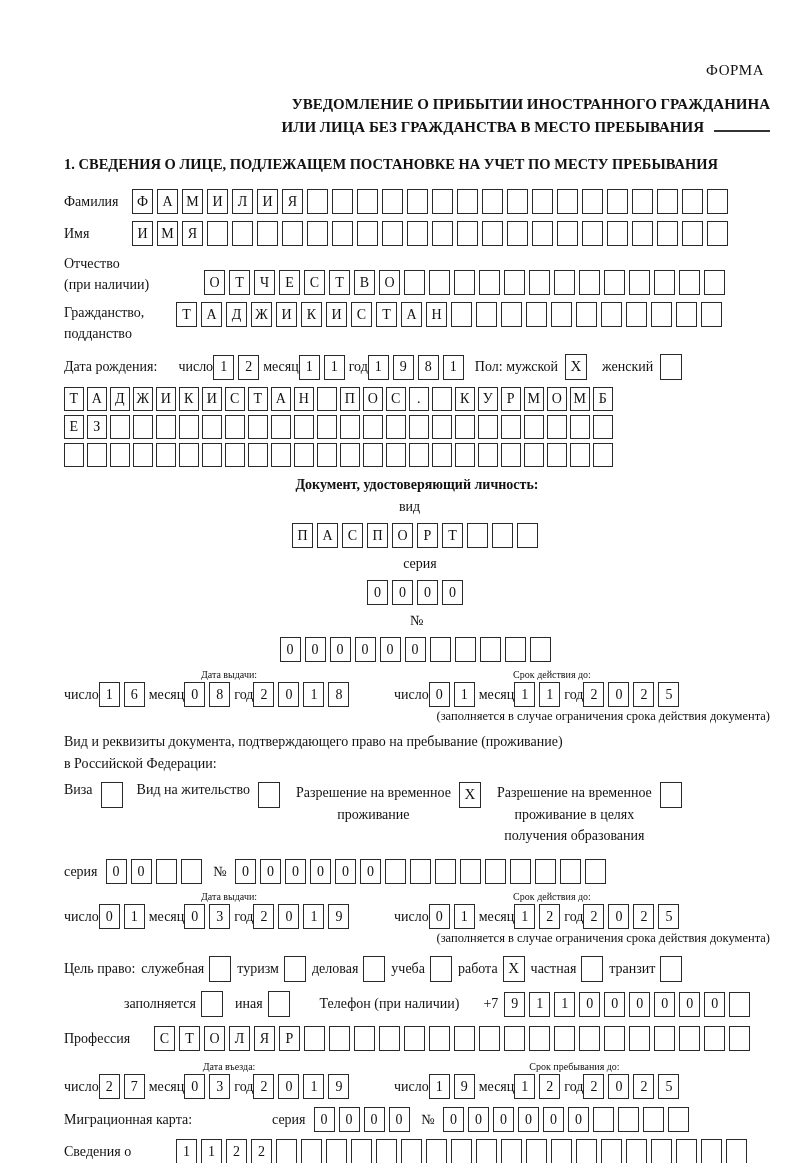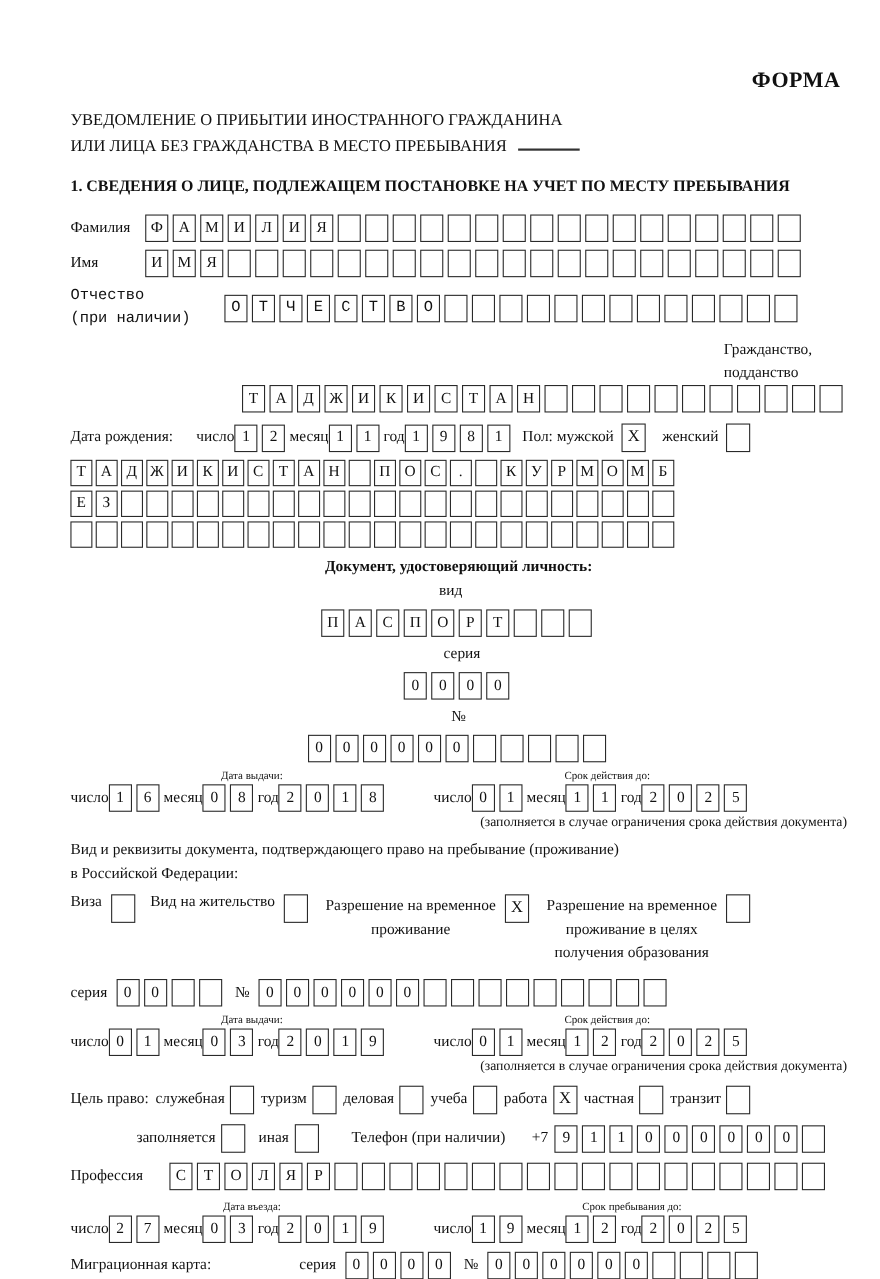--- a/index.html
+++ b/index.html
@@ -6,24 +6,24 @@
   body{
     width:800px;height:1163px;overflow:hidden;
     font-family:"Liberation Serif","DejaVu Serif",serif;
     color:#111;font-size:14px;
   }
   .page{padding:42px 30px 10px 64px;box-sizing:border-box;}
 
   
   .annex{margin-left:506px;font-size:13.5px;line-height:1.4;}
   .annex .ed{margin-top:7px;}
-  .forma{font-weight:bold;text-align:right;font-size:20px;margin:20px 6px 14px 0;letter-spacing:.5px;}
+  .forma{font-weight:normal;text-align:right;font-size:15px;margin:20px 6px 14px 0;letter-spacing:.5px;}
 
   
-  .title{text-align:left;font-weight:normal;font-size:15px;line-height:1.5;margin:4px 0 18px 0;}
+  .title{text-align:right;font-weight:bold;font-size:15px;line-height:1.5;margin:4px 0 18px 0;}
   .blank{display:inline-block;width:56px;border-bottom:2px solid #333;margin-left:10px;}
   .sec{font-weight:bold;font-size:14.5px;margin:0 0 16px 0;}
 
   
   .cells{display:flex;flex-wrap:nowrap;flex:none;}
   .cell{
     flex:none;box-sizing:border-box;width:21px;height:25px;margin-right:4px;
     border:1.6px solid #2a2a2a;display:inline-flex;align-items:center;justify-content:center;
     font-size:14px;background:#fff;
   }
@@ -135,21 +135,21 @@
         <span class="cell"></span>
         <span class="cell"></span>
         <span class="cell"></span>
         <span class="cell"></span>
         <span class="cell"></span>
         <span class="cell"></span>
         <span class="cell"></span>
       </span>
   </div>
 
-  <div class="row" style="align-items:center;font-family:Liberation Mono, monospace;">
+  <div class="row" style="align-items:flex-end;">
     <span class="lbl lbl2 w140">
       <div>Отчество</div>
       <div>(при наличии)</div>
     </span>
     <span class="cells">
         <span class="cell">О</span>
         <span class="cell">Т</span>
         <span class="cell">Ч</span>
         <span class="cell">Е</span>
         <span class="cell">С</span>
@@ -165,21 +165,21 @@
         <span class="cell"></span>
         <span class="cell"></span>
         <span class="cell"></span>
         <span class="cell"></span>
         <span class="cell"></span>
         <span class="cell"></span>
         <span class="cell"></span>
       </span>
   </div>
 
-  <div class="row" style="align-items:flex-end;flex-direction:column;">
+  <div class="row" style="align-items:flex-start;">
     <span class="lbl lbl2 w112">
       <div>Гражданство,</div>
       <div>подданство</div>
     </span>
     <span class="cells">
         <span class="cell">Т</span>
         <span class="cell">А</span>
         <span class="cell">Д</span>
         <span class="cell">Ж</span>
         <span class="cell">И</span>

